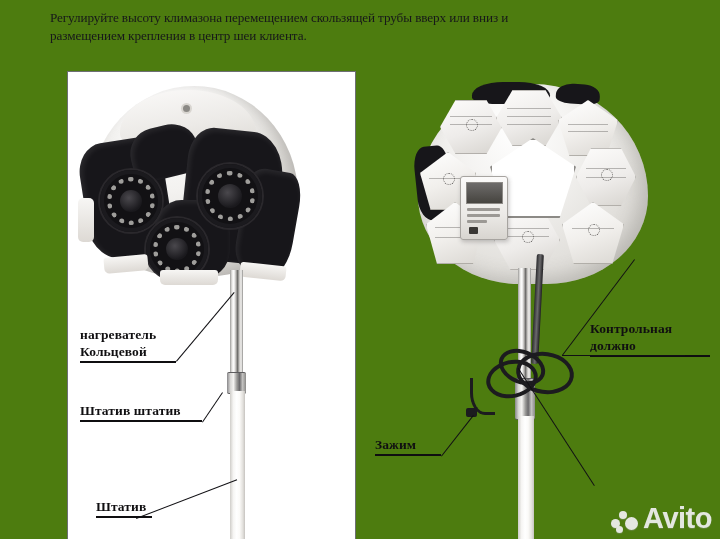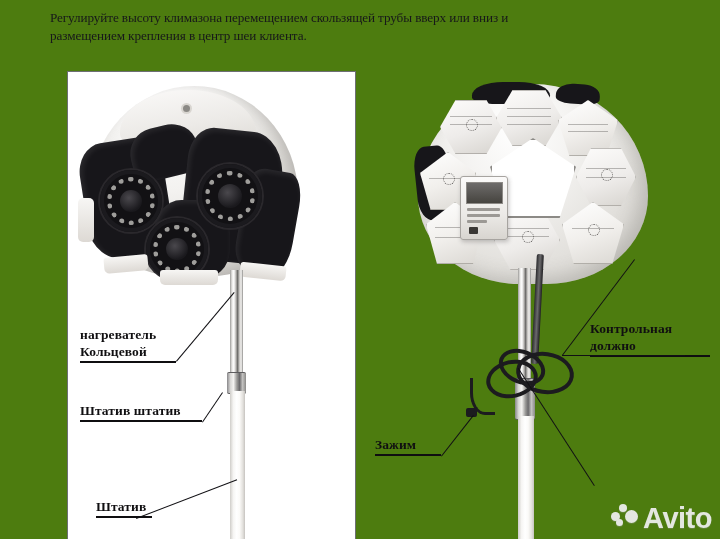--- a/index.html
+++ b/index.html
@@ -323,21 +323,21 @@
     border-top: 1.6px solid #111014;
     transform-origin: 0 0;
   }
 
   
   #watermark {
     position: absolute;
     right: 8px;
     bottom: 4px;
     display: flex;
-    align-items: flex-start;
+    align-items: flex-end;
     gap: 4px;
     opacity: .92;
   }
   #watermark .mark-text {
     font-family: "Liberation Sans", sans-serif;
     font-size: 29px;
     font-weight: bold;
     color: #f1f1f2;
     letter-spacing: -0.5px;
     text-shadow: 0 1px 1px rgba(160,160,165,.35);

